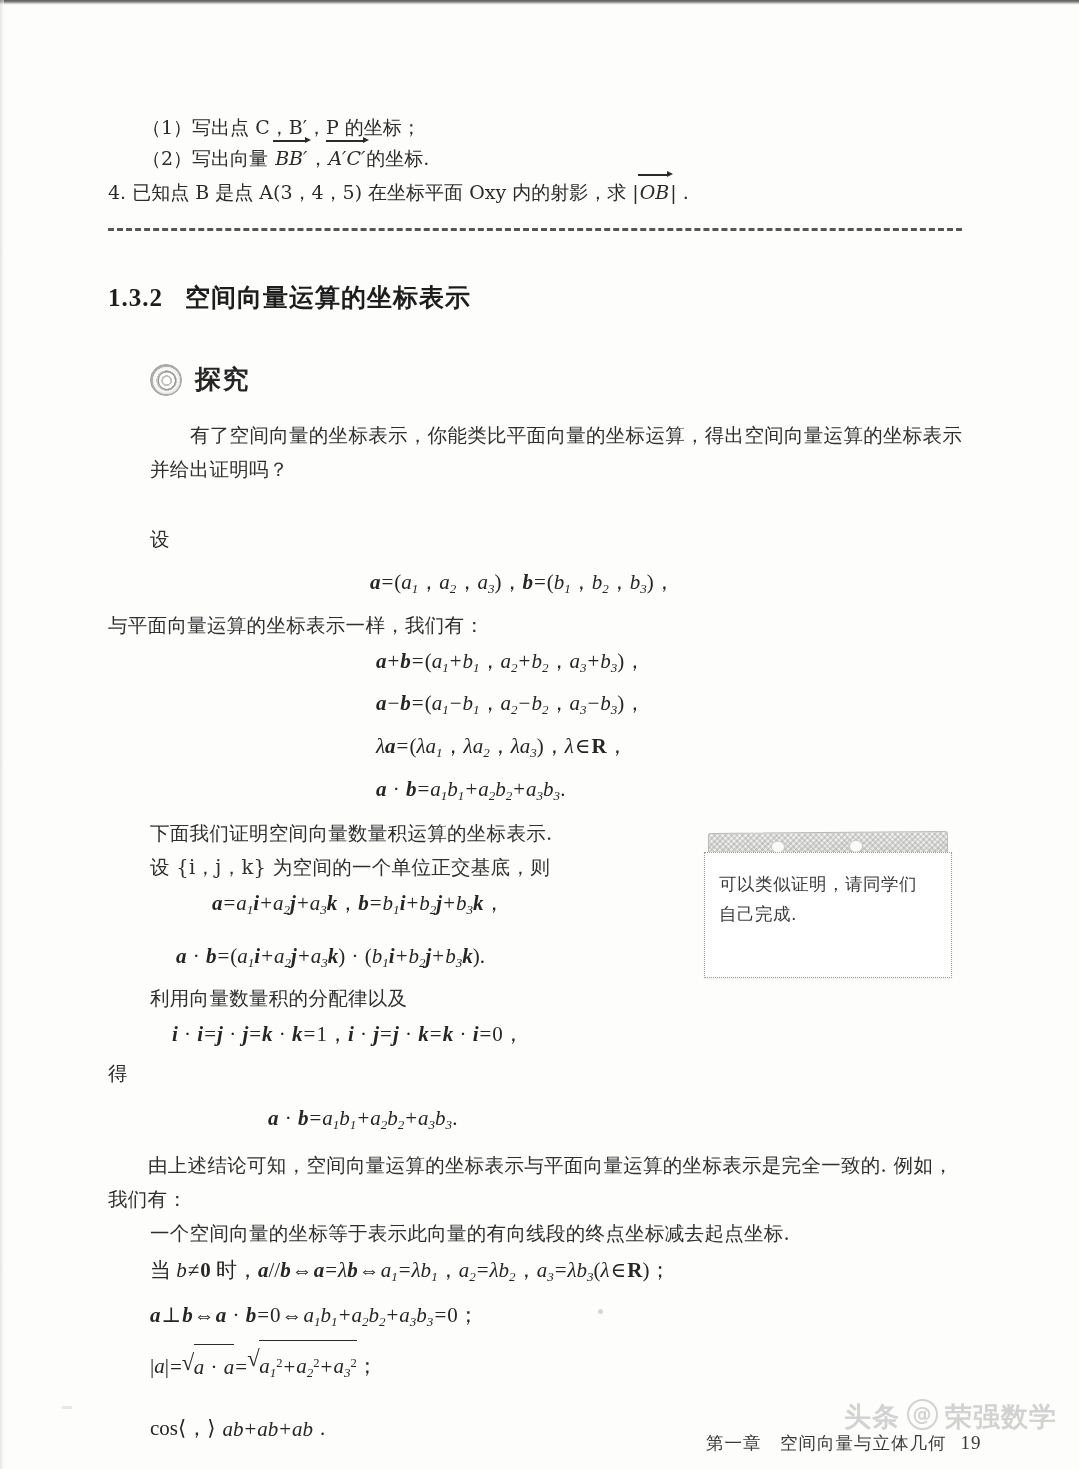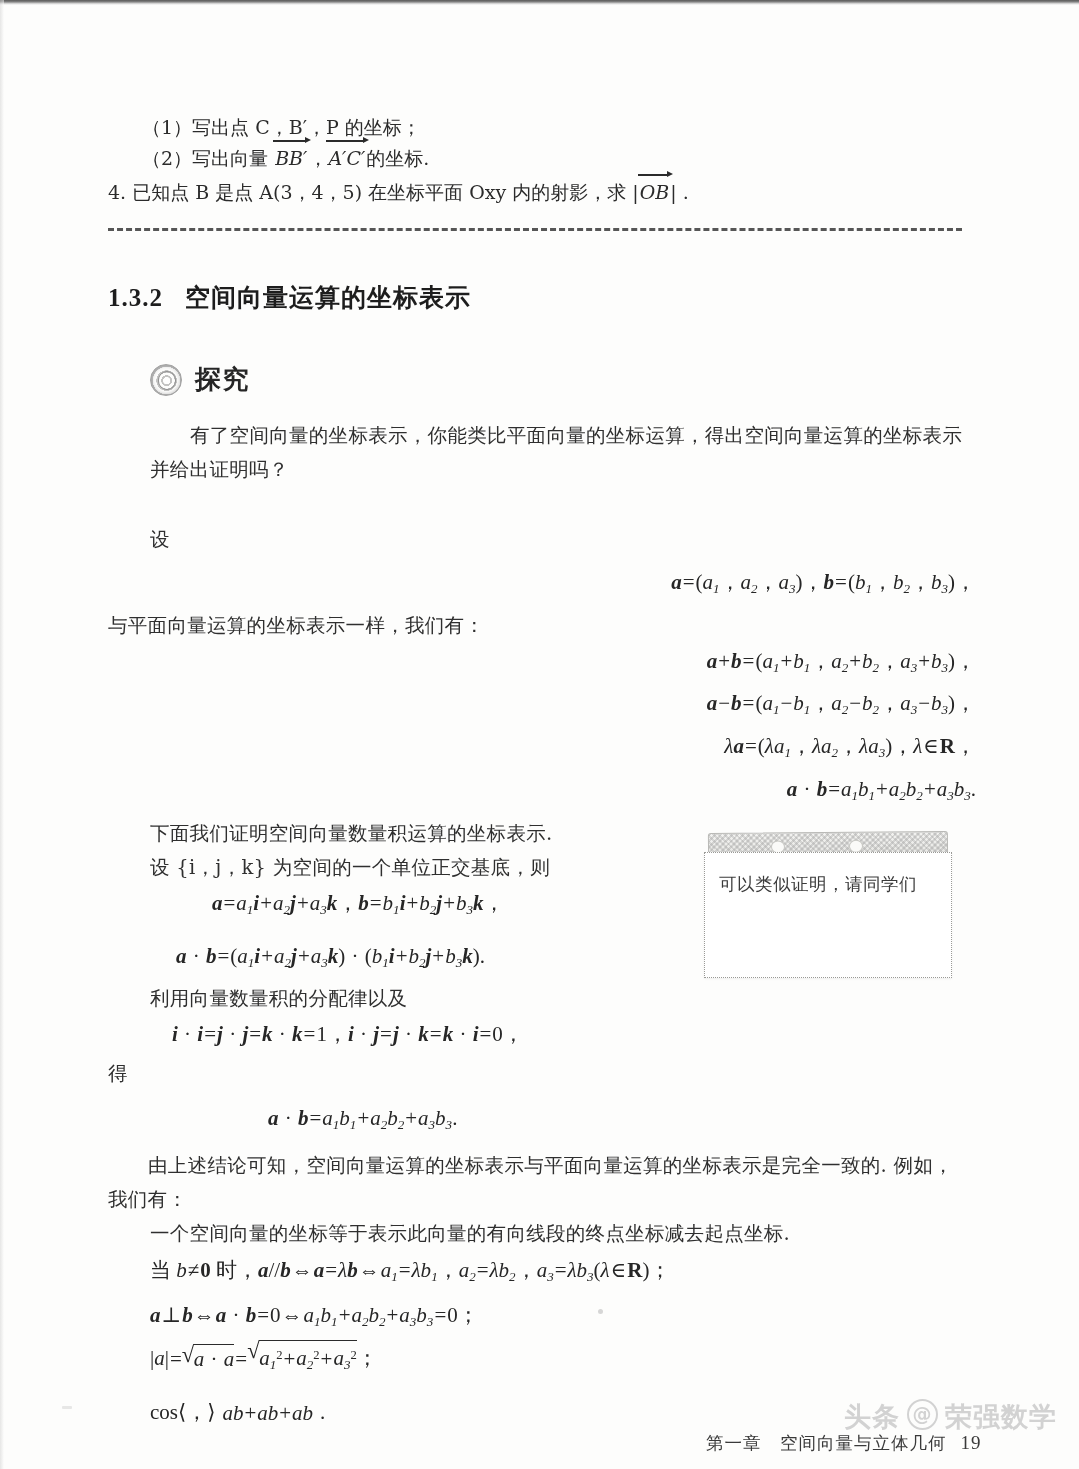--- a/index.html
+++ b/index.html
@@ -108,21 +108,21 @@
     white-space:nowrap;
     color:#262626;
   }
   .mi{ font-style:italic; }
   .mb{ font-style:italic; font-weight:bold; }
   .mbu{ font-weight:bold; font-style:normal;}
   sub{ font-size:.62em; vertical-align:-.28em; font-style:italic;}
   sup{ font-size:.6em; vertical-align:.5em; font-style:normal;}
   .op{ padding:0 1px; }
 
-  .center-math{ text-align:right; padding-left:262px; }
+  .center-math{ text-align:left; padding-left:262px; }
 
   
   .rad{ display:inline-block; position:relative; padding-left:11px; }
   .rad::before{
     content:"√";
     position:absolute;left:-1px;top:-2px;
     font-size:1.08em;
   }
   .rad > .bar{
     display:inline-block;
@@ -321,38 +321,39 @@
 
 
     <div class="math" style="padding-left:42px;line-height:39px;">
       <span class="cn" style="font-style:normal;">当</span> <span class="mi">b</span><span class="op">≠</span><span class="mbu">0</span> <span class="cn" style="font-style:normal;">时</span>，<span class="mb">a</span>//<span class="mb">b</span><span class="op">⇔</span><span class="mb">a</span><span class="op">=</span><span class="mi">λ</span><span class="mb">b</span><span class="op">⇔</span><span class="mi">a</span><sub>1</sub><span class="op">=</span><span class="mi">λb</span><sub>1</sub>，<span class="mi">a</span><sub>2</sub><span class="op">=</span><span class="mi">λb</span><sub>2</sub>，<span class="mi">a</span><sub>3</sub><span class="op">=</span><span class="mi">λb</span><sub>3</sub>(<span class="mi">λ</span><span class="op">∈</span><span class="mbu">R</span>)；
     </div>
 
     <div class="math" style="padding-left:42px;line-height:39px;">
       <span class="mb">a</span><span class="op">⊥</span><span class="mb">b</span><span class="op">⇔</span><span class="mb">a</span><span class="op"> · </span><span class="mb">b</span><span class="op">=</span>0<span class="op">⇔</span><span class="mi">a</span><sub>1</sub><span class="mi">b</span><sub>1</sub><span class="op">+</span><span class="mi">a</span><sub>2</sub><span class="mi">b</span><sub>2</sub><span class="op">+</span><span class="mi">a</span><sub>3</sub><span class="mi">b</span><sub>3</sub><span class="op">=</span>0；
     </div>
 
-    <div class="math" style="padding-left:42px;line-height:26px;">
+    <div class="math" style="padding-left:42px;line-height:42px;">
       |<span class="mi">a</span>|<span class="op">=</span><span class="rad"><span class="bar"><span class="mi">a</span><span class="op"> · </span><span class="mi">a</span></span></span><span class="op">=</span><span class="rad"><span class="bar"><span class="mi">a</span><sub>1</sub><sup>2</sup><span class="op">+</span><span class="mi">a</span><sub>2</sub><sup>2</sup><span class="op">+</span><span class="mi">a</span><sub>3</sub><sup>2</sup></span></span>；
     </div>
 
     <div class="math" style="padding-left:42px;line-height:56px;margin-top:6px;">
       cos⟨，⟩<span class="frac"><span class="num"><span class="mi">a</span><span class="mi">b</span><span class="op">+</span><span class="mi">a</span><span class="mi">b</span><span class="op">+</span><span class="mi">a</span><span class="mi">b</span></span></span>.
     </div>
 
   </div>
 
   <div class="notebox">
     <div class="note-tape">
       <span class="hole h1"></span>
       <span class="hole h2"></span>
     </div>
     <div class="note-body">
       <div class="note-text cn">
         <div>可以类似证明，请同学们</div>
+        <div>自己完成.</div>
       </div>
     </div>
   </div>
 
   <div class="footer">
     <span class="chap cn">第一章　空间向量与立体几何</span><span class="pg">19</span>
   </div>
 
   <div class="watermark">
     <span>头条</span>

